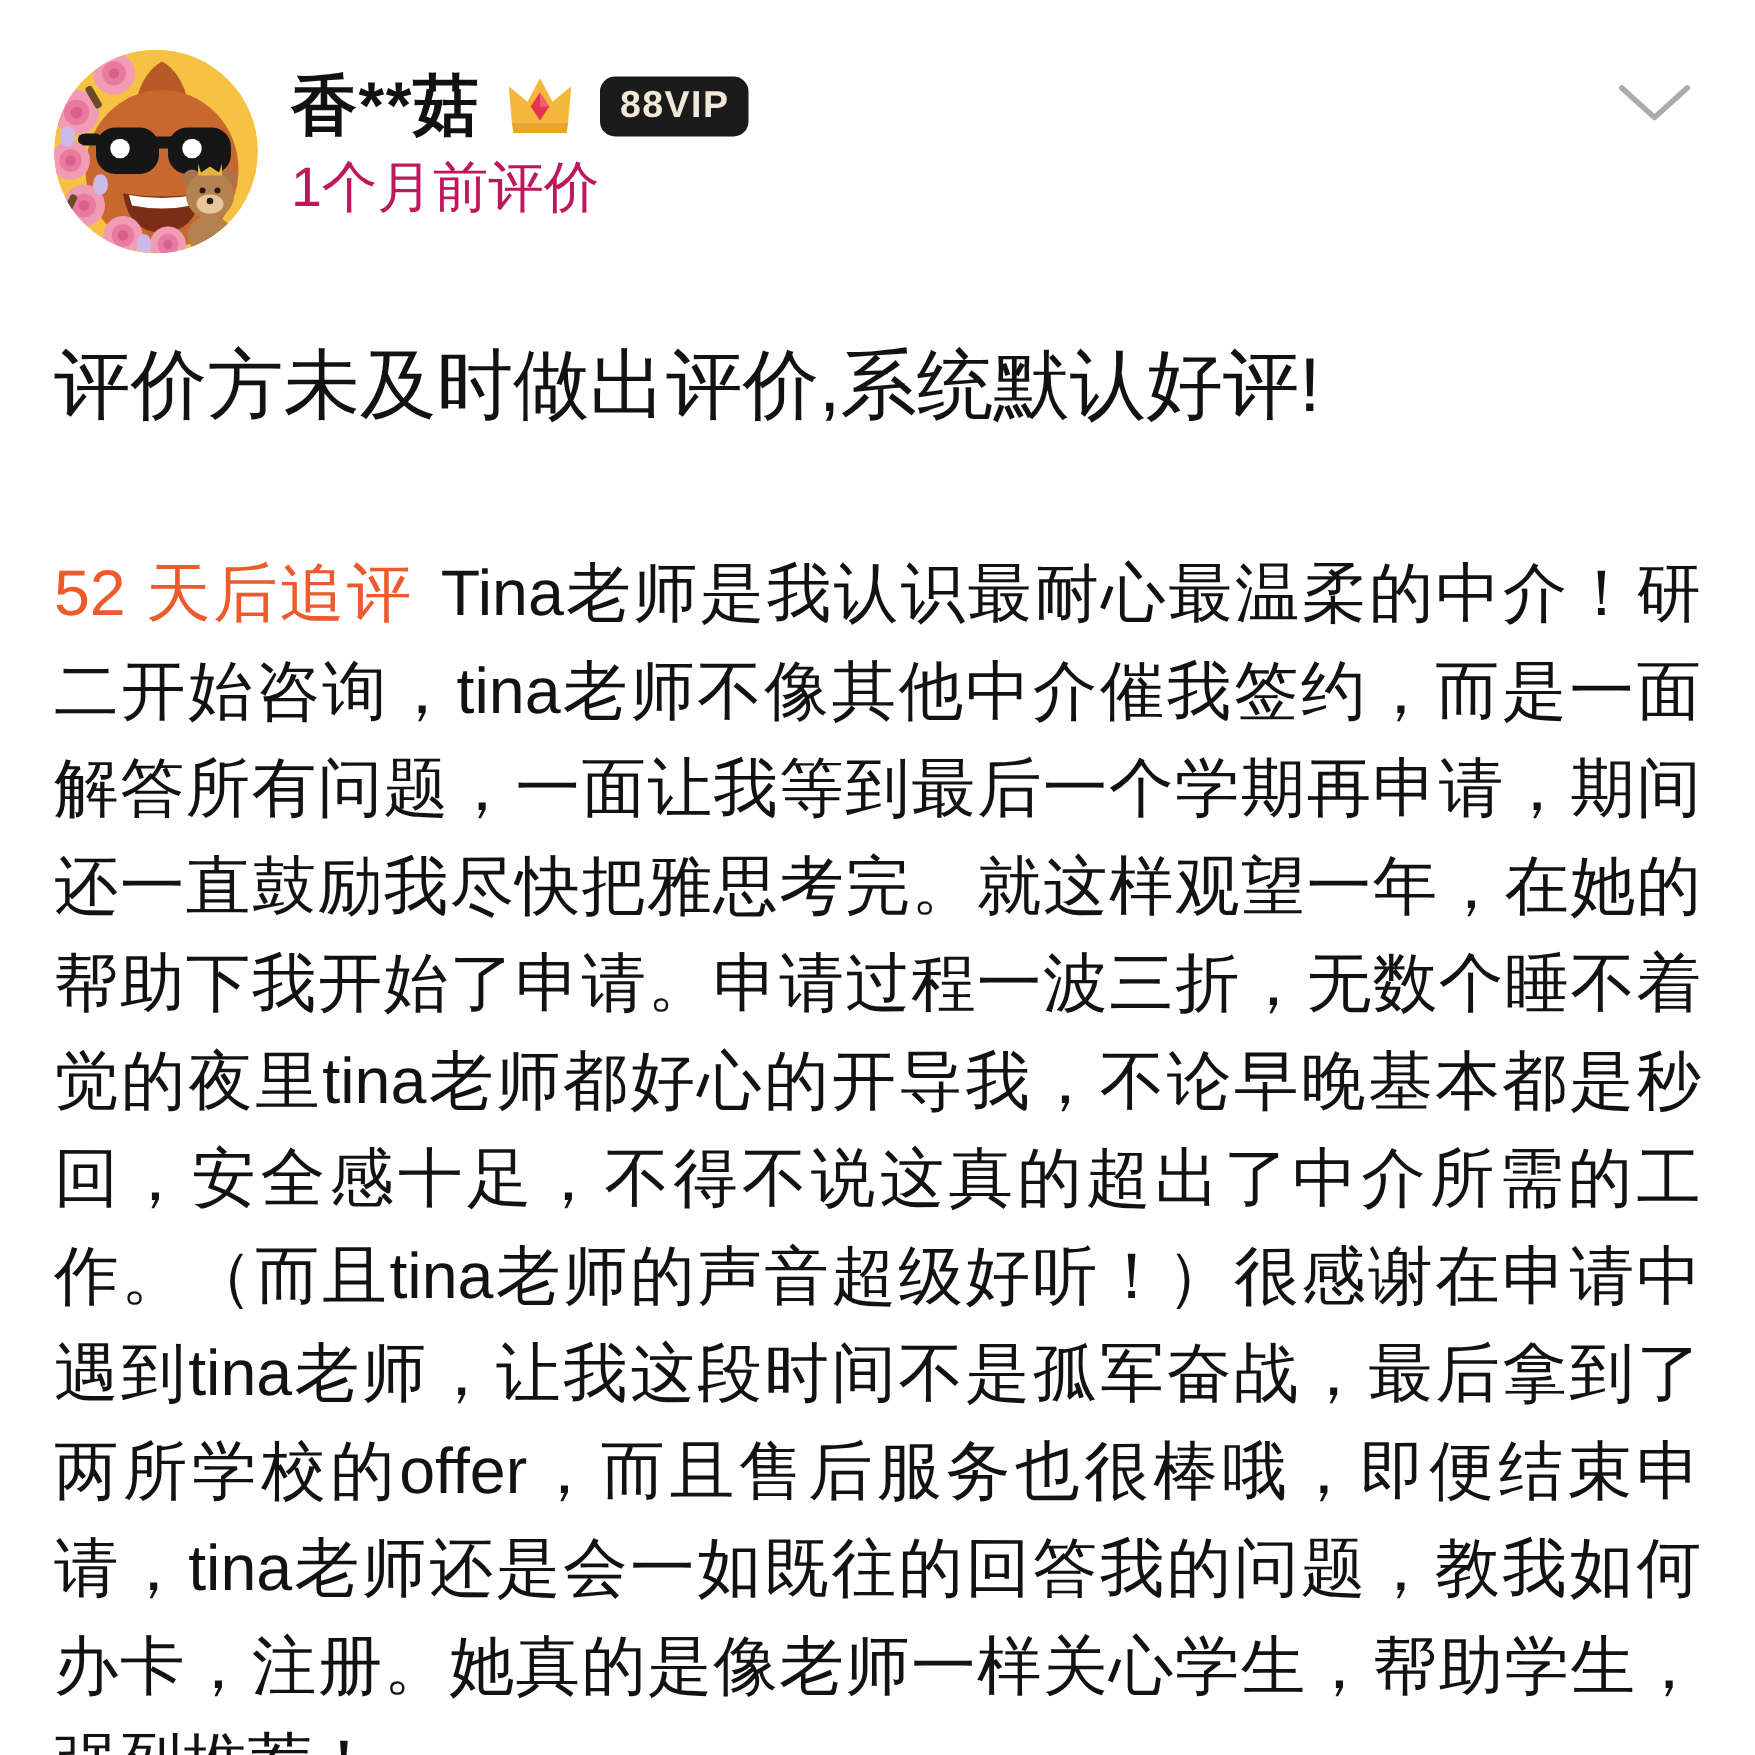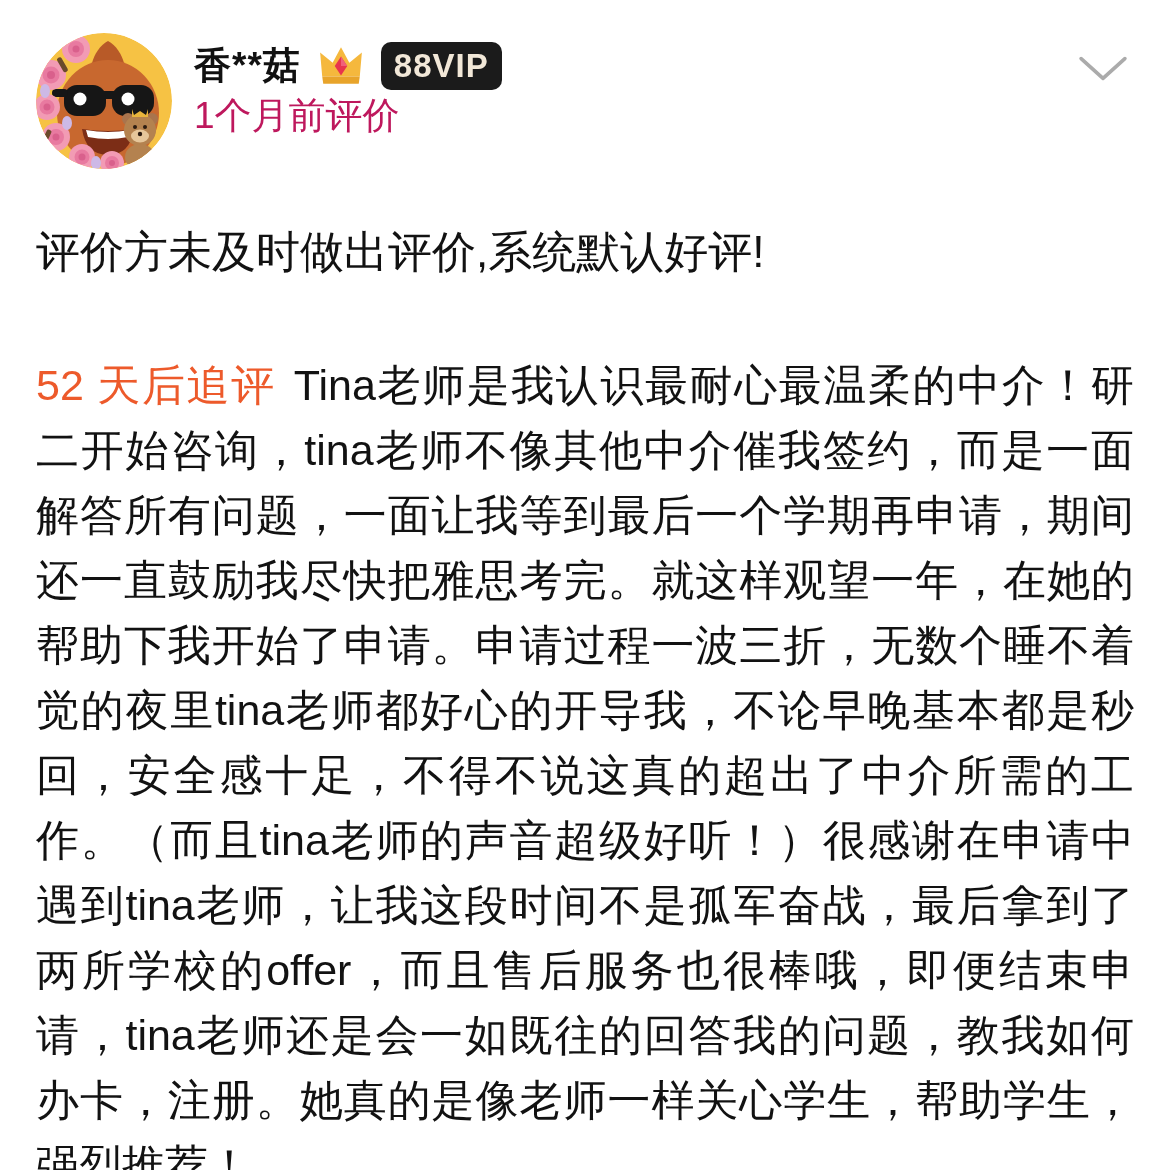--- a/index.html
+++ b/index.html
@@ -19,53 +19,53 @@
   .avatar {
     width: 136px; height: 136px;
     border-radius: 50%;
     overflow: hidden;
     flex: 0 0 auto;
   }
   .avatar svg { display: block; width: 136px; height: 136px; }
   .header-info { margin-left: 22px; padding-top: 8px; }
   .name-row { display: flex; align-items: center; }
   .username {
-    font-size: 37px;
+    font-size: 44px;
     font-weight: 700;
     color: #111111;
     letter-spacing: 1px;
     text-align: center;
   }
   .crown-icon { margin-left: 16px; display: inline-flex; }
   .crown-icon svg { width: 48px; height: 44px; }
   .vip-badge {
     margin-left: 16px;
     background: #1b1b1b;
     color: #f2e8d8;
-    font-size: 33px;
+    font-size: 25px;
     font-weight: 700;
     line-height: 1;
     padding: 7px 13px 8px 13px;
     border-radius: 10px;
     letter-spacing: 1px;
   }
   .timestamp {
     font-size: 37px;
     color: #be185d;
   }
   .collapse-btn {
     margin-left: auto;
     padding: 22px 6px 10px 10px;
     cursor: pointer;
   }
   .collapse-btn svg { width: 50px; height: 28px; }
   .review-body { margin-top: 50px; }
   .system-note {
     margin: 0;
-    font-size: 44px;
+    font-size: 51px;
     line-height: 1.5;
     color: #121212;
     font-weight: 500;
   }
   .followup {
     margin: 68px 0 0 0;
     font-size: 43px;
     line-height: 65px;
     color: #121212;
     text-align: justify;

